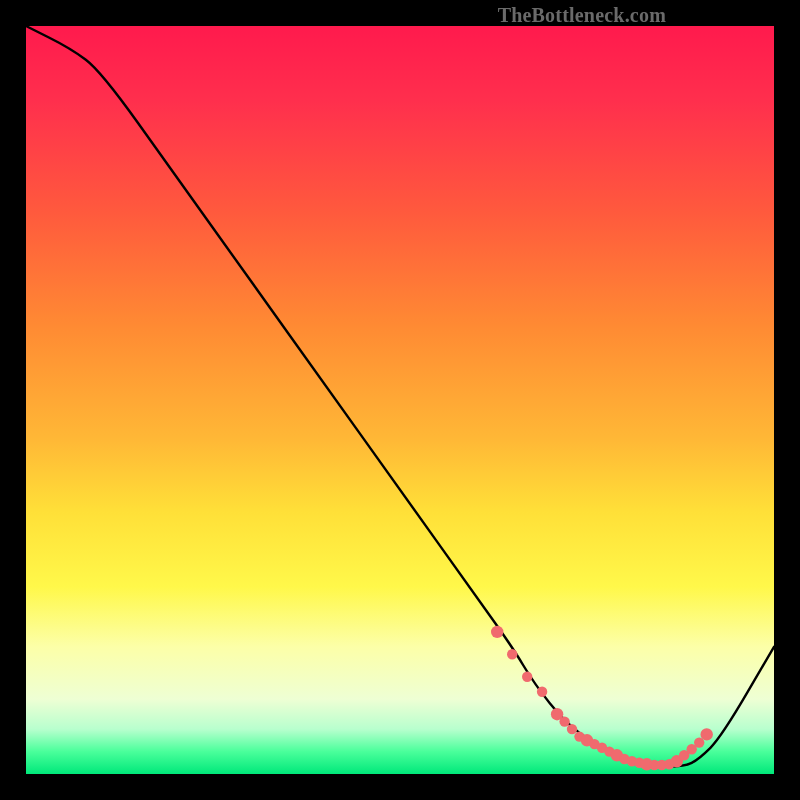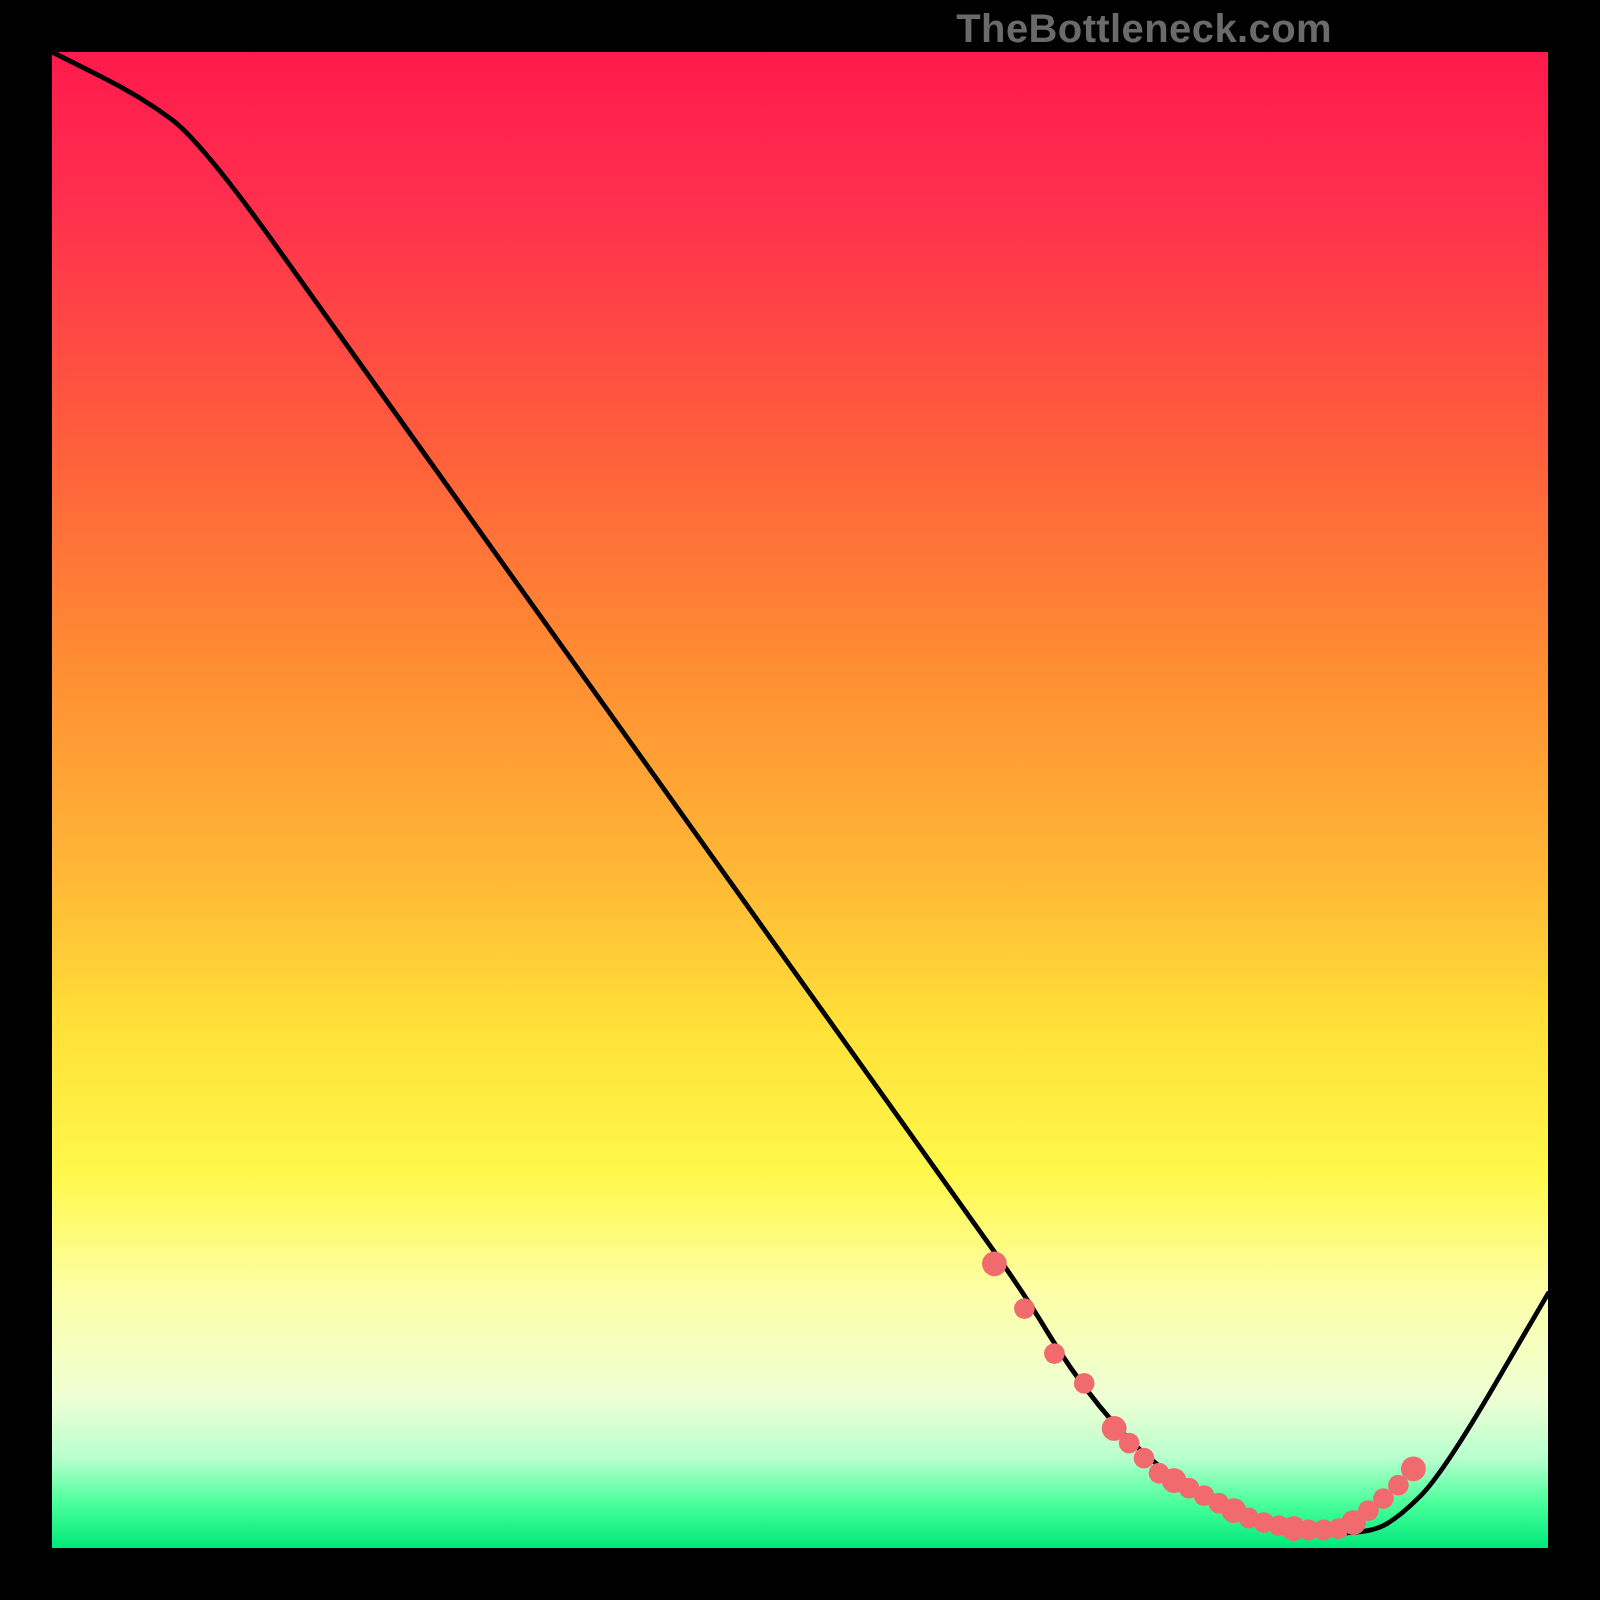--- a/index.html
+++ b/index.html
@@ -9,20 +9,21 @@
     height: 800px;
     background: #000;
     overflow: hidden;
     font-family: Arial, Helvetica, sans-serif;
   }
   .stage {
     position: relative;
     width: 696px;
     height: 800px;
     background: #000;
+    font-family: Liberation Serif, serif;
   }
   .plot {
     position: absolute;
     left: 26px;
     top: 26px;
     width: 748px;
     height: 748px;
     
     background: linear-gradient(
       to bottom,

